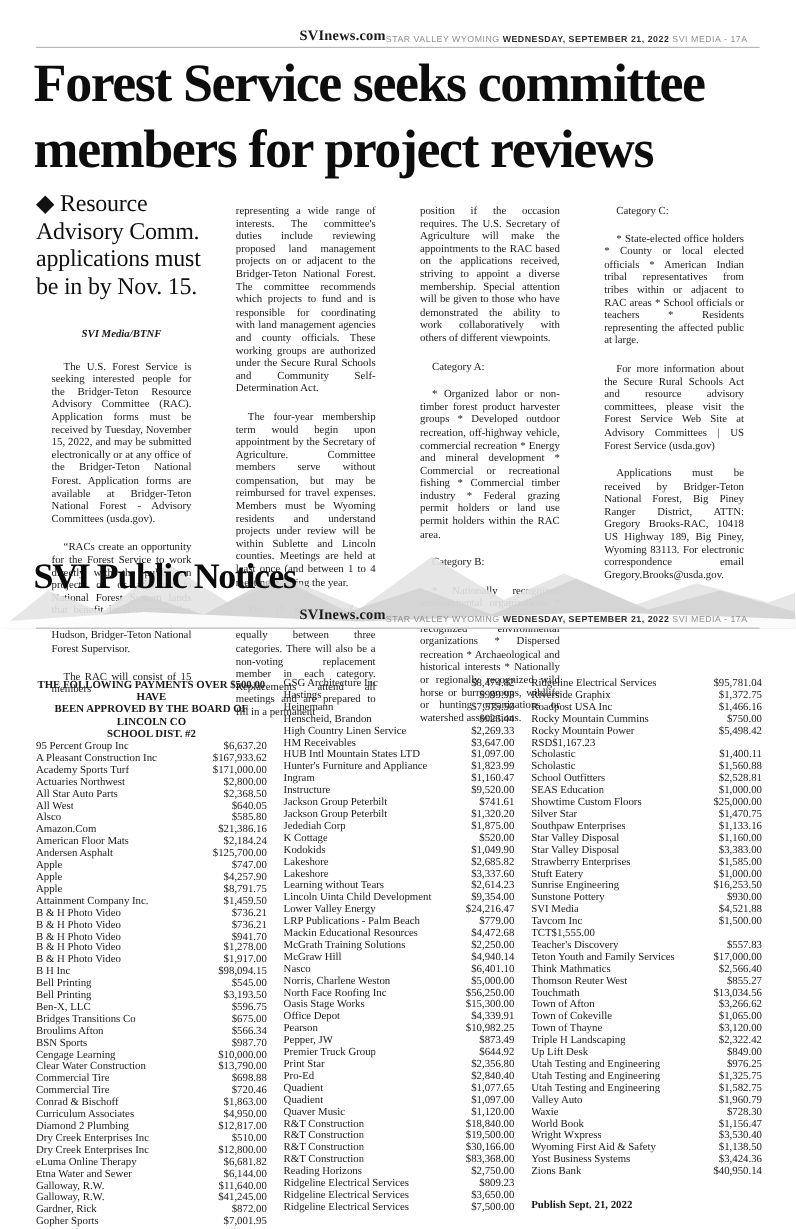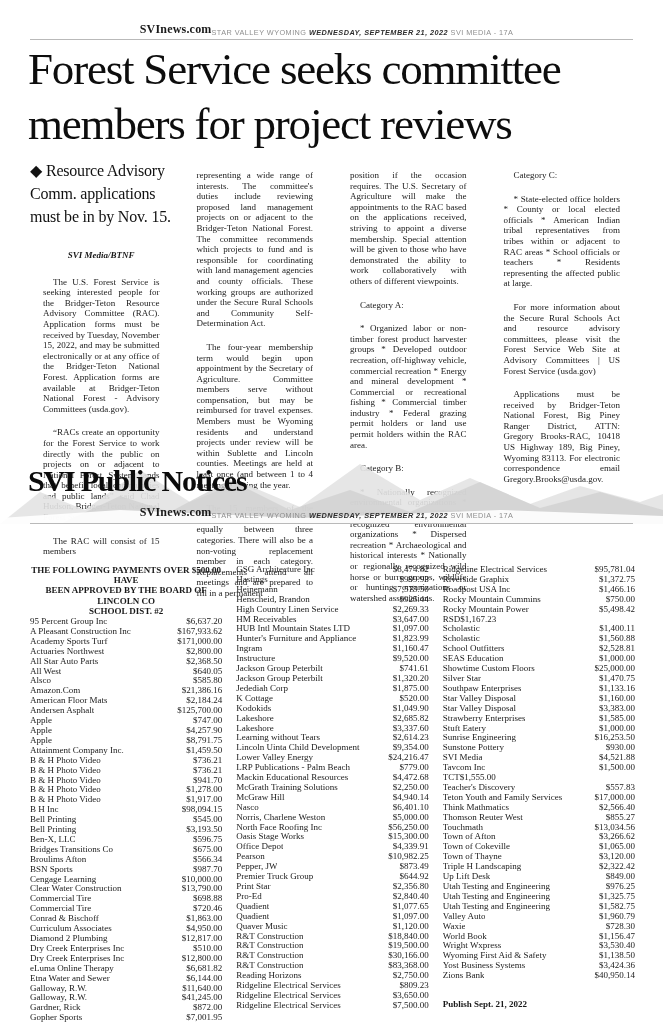--- a/index.html
+++ b/index.html
@@ -1,32 +1,32 @@
 <!DOCTYPE html>
 <html><head>
 <meta charset="utf-8">
 <style>
   html,body{margin:0;padding:0;background:#ffffff;}
   #page{position:relative;width:663px;height:1024px;background:#fff;overflow:hidden;
         font-family:"Liberation Serif",serif;color:#1a1a1a;}
   
-  .mast{position:absolute;left:30px;right:40px;display:flex;justify-content:center;align-items:flex-end;}
+  .mast{position:absolute;left:30px;right:40px;display:flex;justify-content:flex-end;align-items:flex-end;}
   .mast-site{font-weight:bold;font-size:12px;letter-spacing:0.2px;}
   .dateline{font-family:"Liberation Sans",sans-serif;font-size:7.3px;letter-spacing:0.45px;color:#8f8f8f;white-space:nowrap;}
-  .dateline b{color:#2e2e2e;font-style:italic;}
+  .dateline b{color:#2e2e2e;}
   .rule{position:absolute;left:30px;right:30px;height:1px;background:#b9b9b9;}
   
   #headline{position:absolute;left:28px;top:42px;width:620px;
-            font-size:45px;line-height:55px;font-weight:normal;letter-spacing:-1.2px;color:#0d0d0d;}
+            font-size:45px;line-height:55px;font-weight:bold;letter-spacing:-1.2px;color:#0d0d0d;}
   #article-body{position:absolute;left:30px;right:30px;top:157px;display:flex;gap:11px;}
   .acol{flex:1 1 0;font-size:9px;line-height:10.6px;text-align:justify;}
   .acol p{margin:13px;}
   .acol p.ind{text-indent:10px;}
   .acol p.gap{margin-top:11px;}
-  #deck{font-size:16px;line-height:23px;text-align:left;letter-spacing:-0.2px;margin:2px 0 22px 0;color:#111;}
+  #deck{font-size:20px;line-height:23px;text-align:left;letter-spacing:-0.2px;margin:2px 0 22px 0;color:#111;}
   #byline{text-align:center;font-style:italic;font-weight:bold;margin-bottom:16px;}
   
   #notices-band{position:absolute;left:0;right:0;top:452px;height:72px;}
   #mountains{position:absolute;left:0;top:0;width:663px;height:72px;}
   #notices-title{position:absolute;left:28px;top:6px;font-size:30px;line-height:46px;
                  font-weight:bold;letter-spacing:-1.2px;color:#0b0b0b;}
   
   #payments{position:absolute;left:30px;right:28px;top:565px;display:flex;gap:14px;}
   .pcol{flex:1 1 0;font-size:9px;line-height:9.9px;}
   .pcol-header{font-weight:bold;text-align:center;white-space:pre-line;line-height:10.2px;margin-bottom:1px;}

